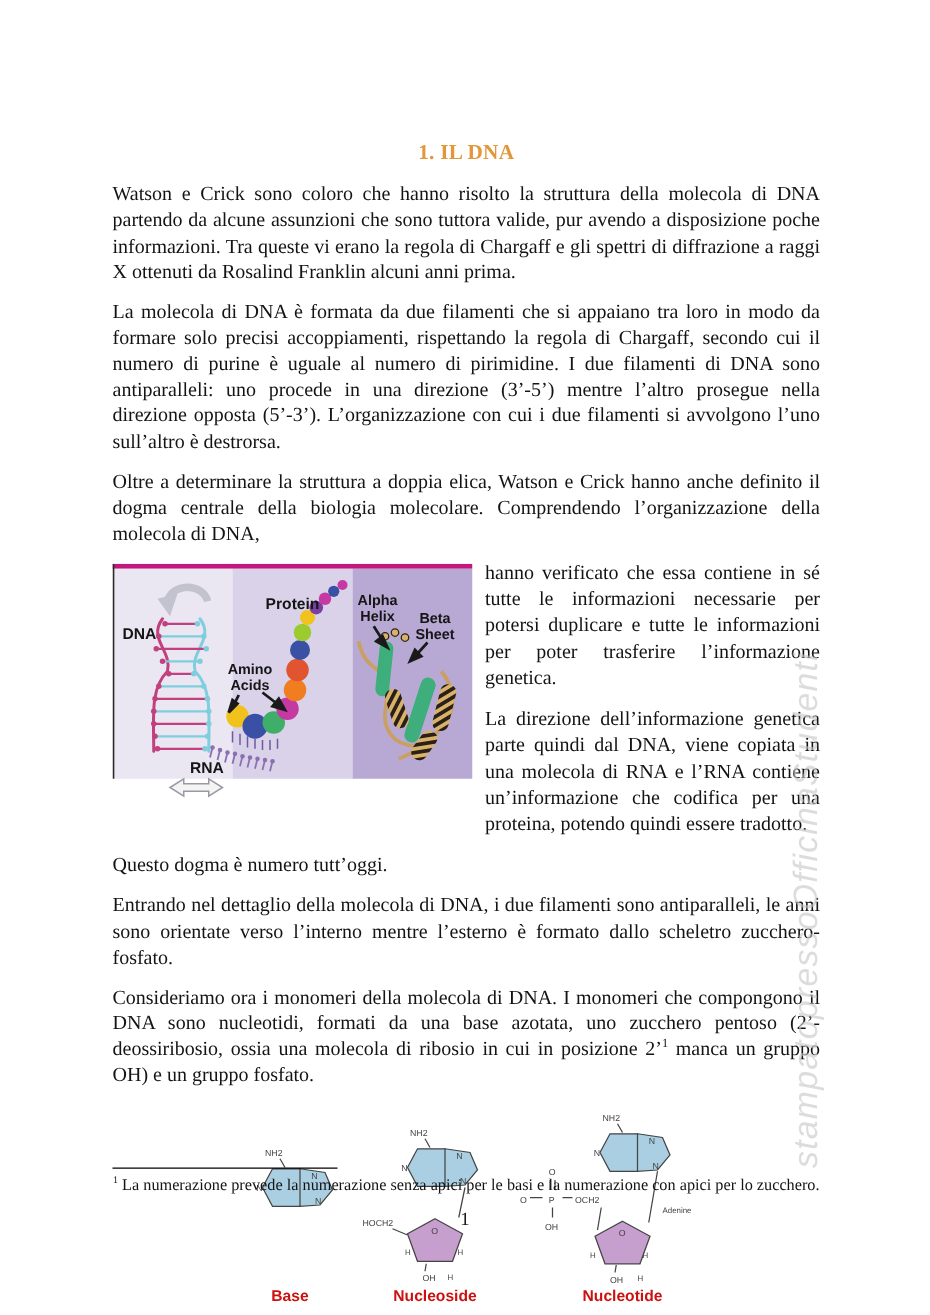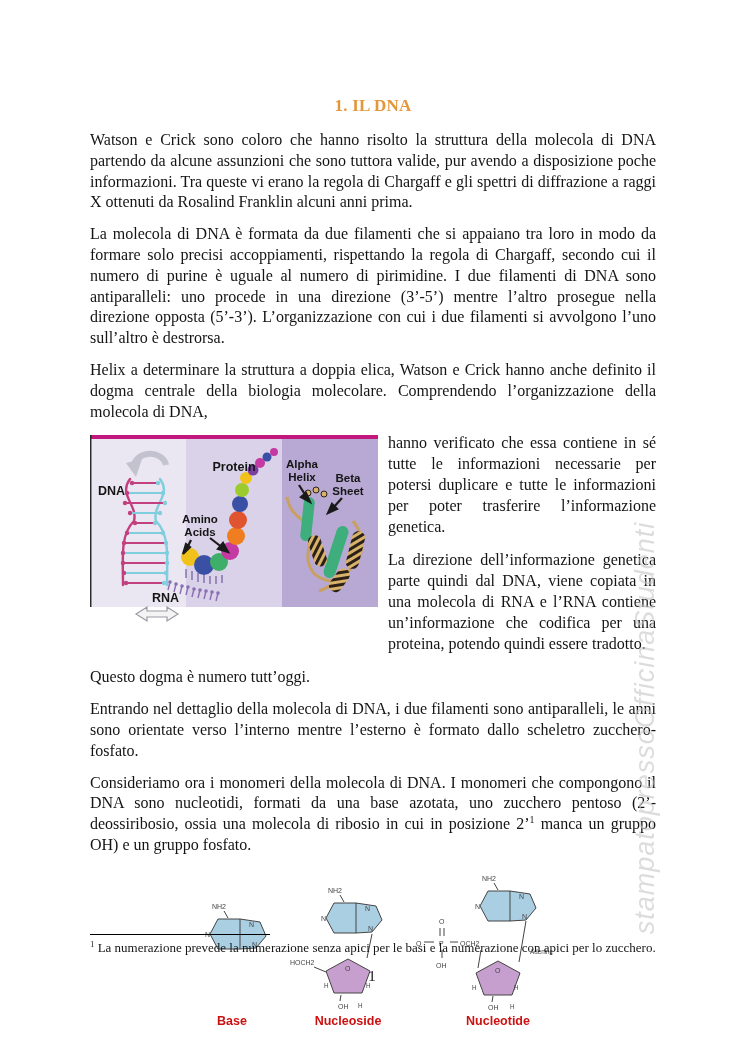--- a/index.html
+++ b/index.html
@@ -1,19 +1,19 @@
 <!DOCTYPE html>
 <html><head>
 <meta charset="utf-8">
 <style>
   html,body{margin:0;padding:0;background:#ffffff;}
   .page{position:relative;width:744px;height:1052px;background:#ffffff;overflow:hidden;
         font-family:"Liberation Serif",serif;color:#141414;}
   .content{position:relative;padding:96px 88px 0 90px;z-index:1;}
-  h1.title{margin:0 0 14px 0;text-align:center;font-size:17px;font-weight:bold;
+  h1.title{margin:16px 0 14px 0;text-align:center;font-size:17px;font-weight:bold;
            letter-spacing:.2px;color:#E2973B;}
   .content p{margin:0 0 11px 0;font-size:16px;line-height:20.8px;text-align:justify;}
   sup{font-size:.62em;vertical-align:super;line-height:0;}
   .dogma-section{margin-bottom:0;}
   .dogma-figure{float:left;width:288px;height:200px;margin:2px 10px 4px 0;}
   .dogma-figure svg{display:block;}
   .dogma-section p{margin:0 0 13px 0;}
   .clear{clear:both;}
   .chem-figure{margin-top:16px;height:162px;}
   .chem-figure svg{display:block;}
@@ -38,21 +38,21 @@
 
 <div class="page">
 
   <div class="watermark">stampatopressoOfficinaStudenti</div>
 
   <div class="content">
     <h1 class="title">1. IL DNA</h1>
 
     <p>Watson e Crick sono coloro che hanno risolto la struttura della molecola di DNA partendo da alcune assunzioni che sono tuttora valide, pur avendo a disposizione poche informazioni. Tra queste vi erano la regola di Chargaff e gli spettri di diffrazione a raggi X ottenuti da Rosalind Franklin alcuni anni prima.</p>
     <p>La molecola di DNA è formata da due filamenti che si appaiano tra loro in modo da formare solo precisi accoppiamenti, rispettando la regola di Chargaff, secondo cui il numero di purine è uguale al numero di pirimidine. I due filamenti di DNA sono antiparalleli: uno procede in una direzione (3’-5’) mentre l’altro prosegue nella direzione opposta (5’-3’). L’organizzazione con cui i due filamenti si avvolgono l’uno sull’altro è destrorsa.</p>
-    <p>Helix a determinare la struttura a doppia elica, Watson e Crick hanno anche definito il dogma centrale della biologia molecolare. Comprendendo l’organizzazione della molecola di DNA,</p>
+    <p>Oltre a determinare la struttura a doppia elica, Watson e Crick hanno anche definito il dogma centrale della biologia molecolare. Comprendendo l’organizzazione della molecola di DNA,</p>
 
     <div class="dogma-section">
       <div class="dogma-figure">
         <svg width="288" height="200" viewBox="0 0 288 200" xmlns="http://www.w3.org/2000/svg">
           <defs>
             <pattern id="stripes" width="6" height="6" patternUnits="userSpaceOnUse" patternTransform="rotate(45)">
               <rect width="6" height="6" fill="#D9B26A"></rect>
               <rect width="3" height="6" fill="#2B2018"></rect>
             </pattern>
           </defs>

